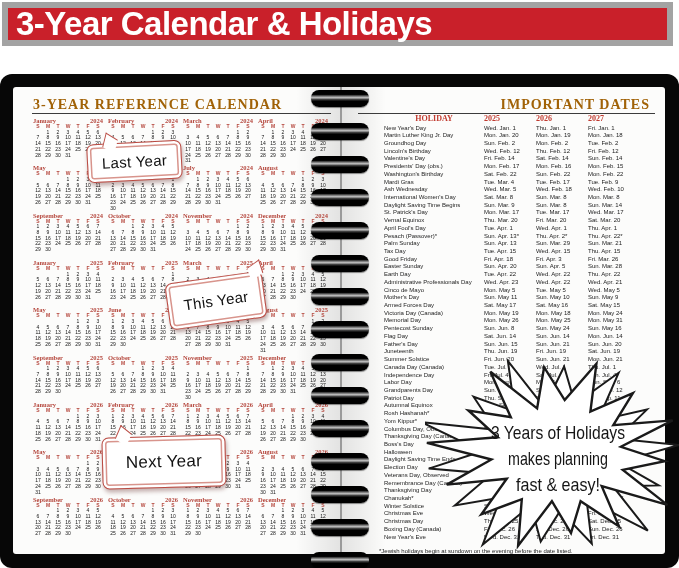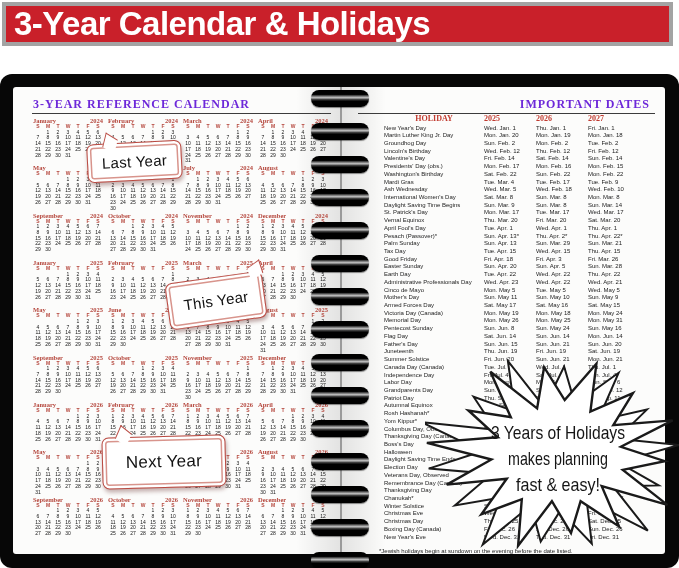--- a/index.html
+++ b/index.html
@@ -3,21 +3,21 @@
 <meta charset="utf-8">
 <style>
   html,body { margin:0; padding:0; background:#ffffff; }
   #canvas {
     position:relative; width:679px; height:568px; overflow:hidden;
     background:#ffffff; font-family:"Liberation Sans", sans-serif;
   }
   
   .banner {
     position:absolute; left:2px; top:2px; width:671px; height:44px;
-    background:#c9202a; border:4px solid #a3a3a3; box-sizing:border-box;
+    background:#c9202a; border:6px solid #a3a3a3; box-sizing:border-box;
     display:flex; align-items:center;
   }
   .banner-title {
     color:#ffffff; font-weight:bold; font-size:33px; letter-spacing:-0.5px;
     padding-left:8px; white-space:nowrap;
   }
   
   .book {
     position:absolute; left:0px; top:74px; width:679px; height:494px;
     background:#070707; border-radius:12px;
@@ -40,21 +40,21 @@
   
   .coils { position:absolute; left:311px; top:90px; width:58px; }
   .coil {
     width:58px; height:17px; margin-bottom:16px; border-radius:8px;
     background:linear-gradient(180deg,#000 0%,#000 26%,#6e6e6e 36%,#c9c9c9 46%,#4a4a4a 54%,#000 66%,#000 100%);
     box-shadow:0 1px 1px rgba(0,0,0,0.45);
   }
   
   .lp-title, .rp-title {
     position:absolute; font-family:"Liberation Serif", serif; font-weight:bold;
-    color:#6d28d9; font-size:12px; letter-spacing:1px; white-space:nowrap;
+    color:#a16207; font-size:14px; letter-spacing:1px; white-space:nowrap;
   }
   .lp-title { left:33px; top:97px; }
   .lp-rule { position:absolute; left:32px; top:113px; width:299px; height:1px; background:#3c3c3c; }
   .year-block {
     position:absolute; left:33px; width:298px;
     display:grid; grid-template-columns:repeat(4, 70px); column-gap:5px;
     grid-auto-rows:47.3px;
   }
   .mini-month { width:70px; overflow:visible; }
   .mm-head {

